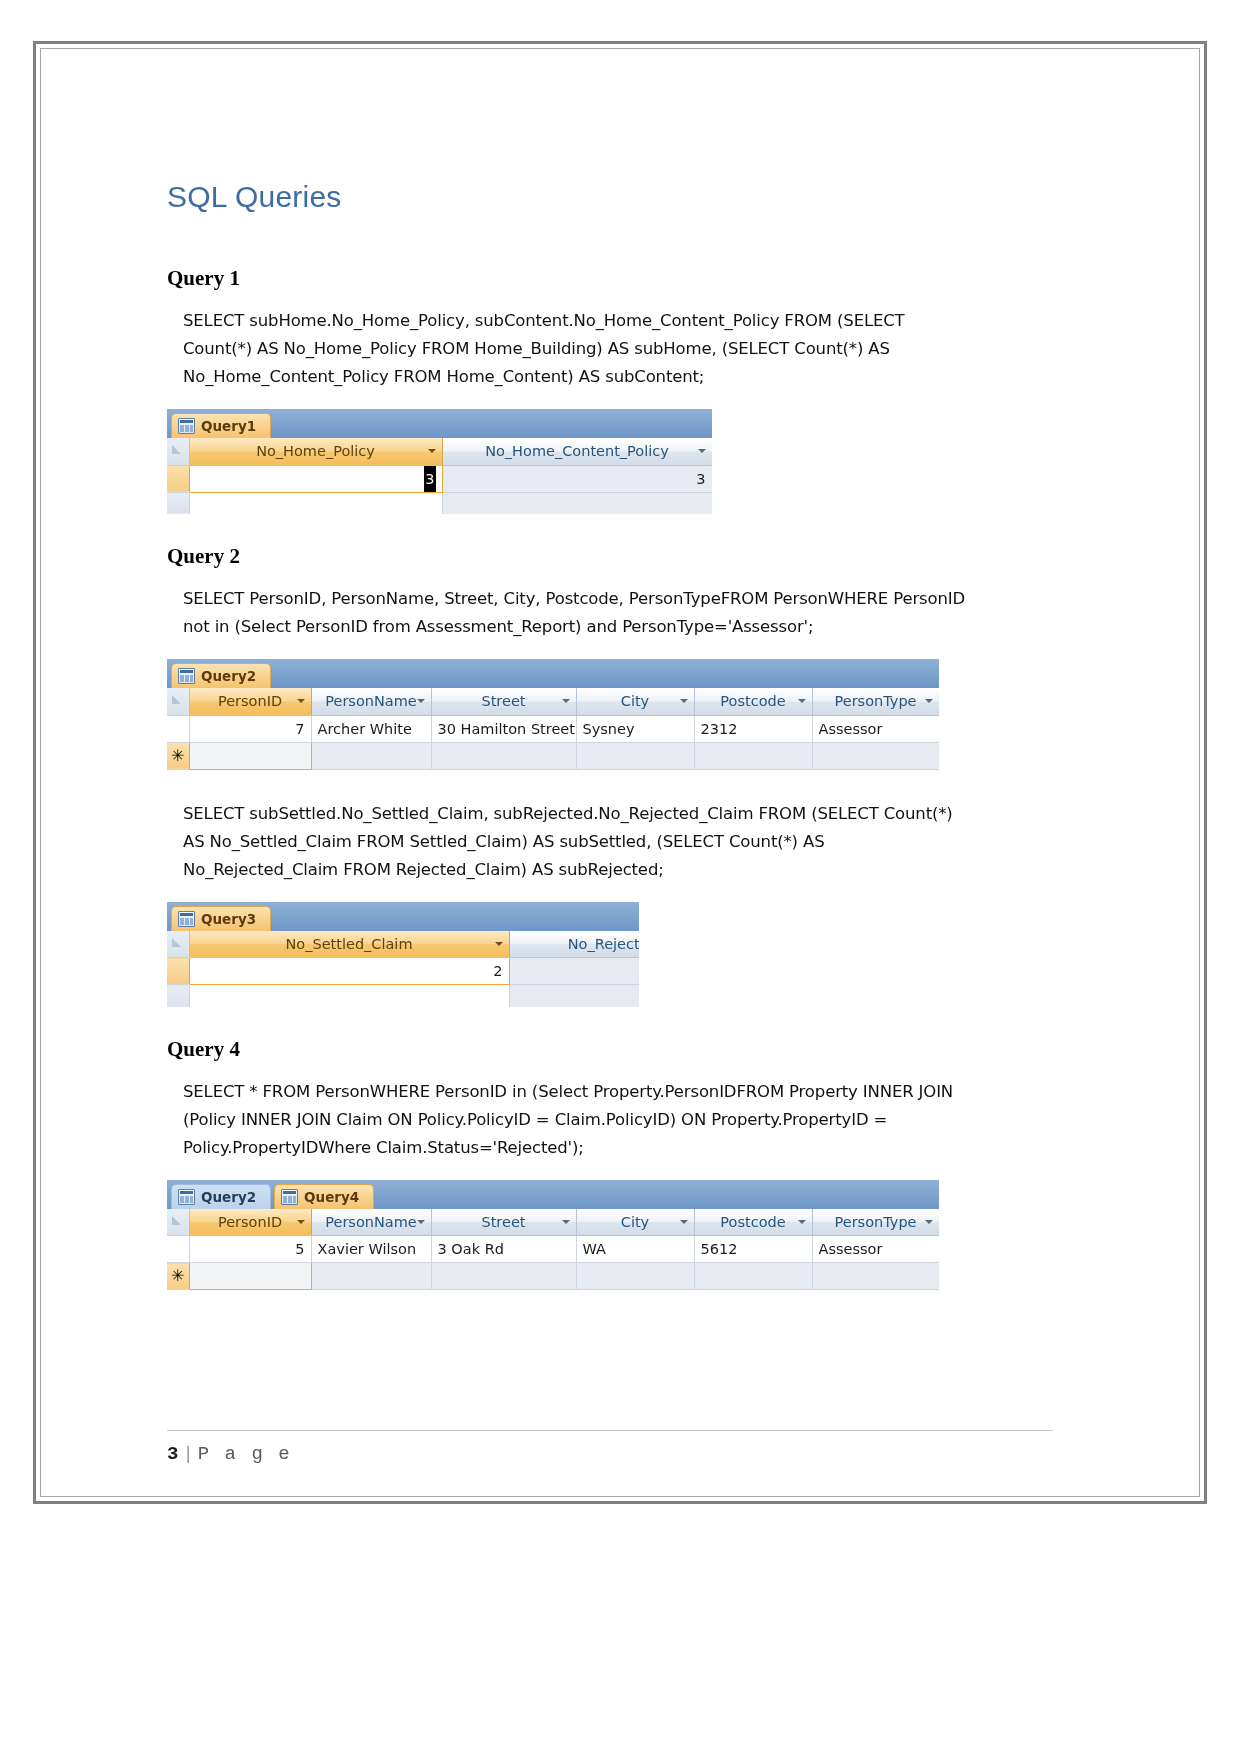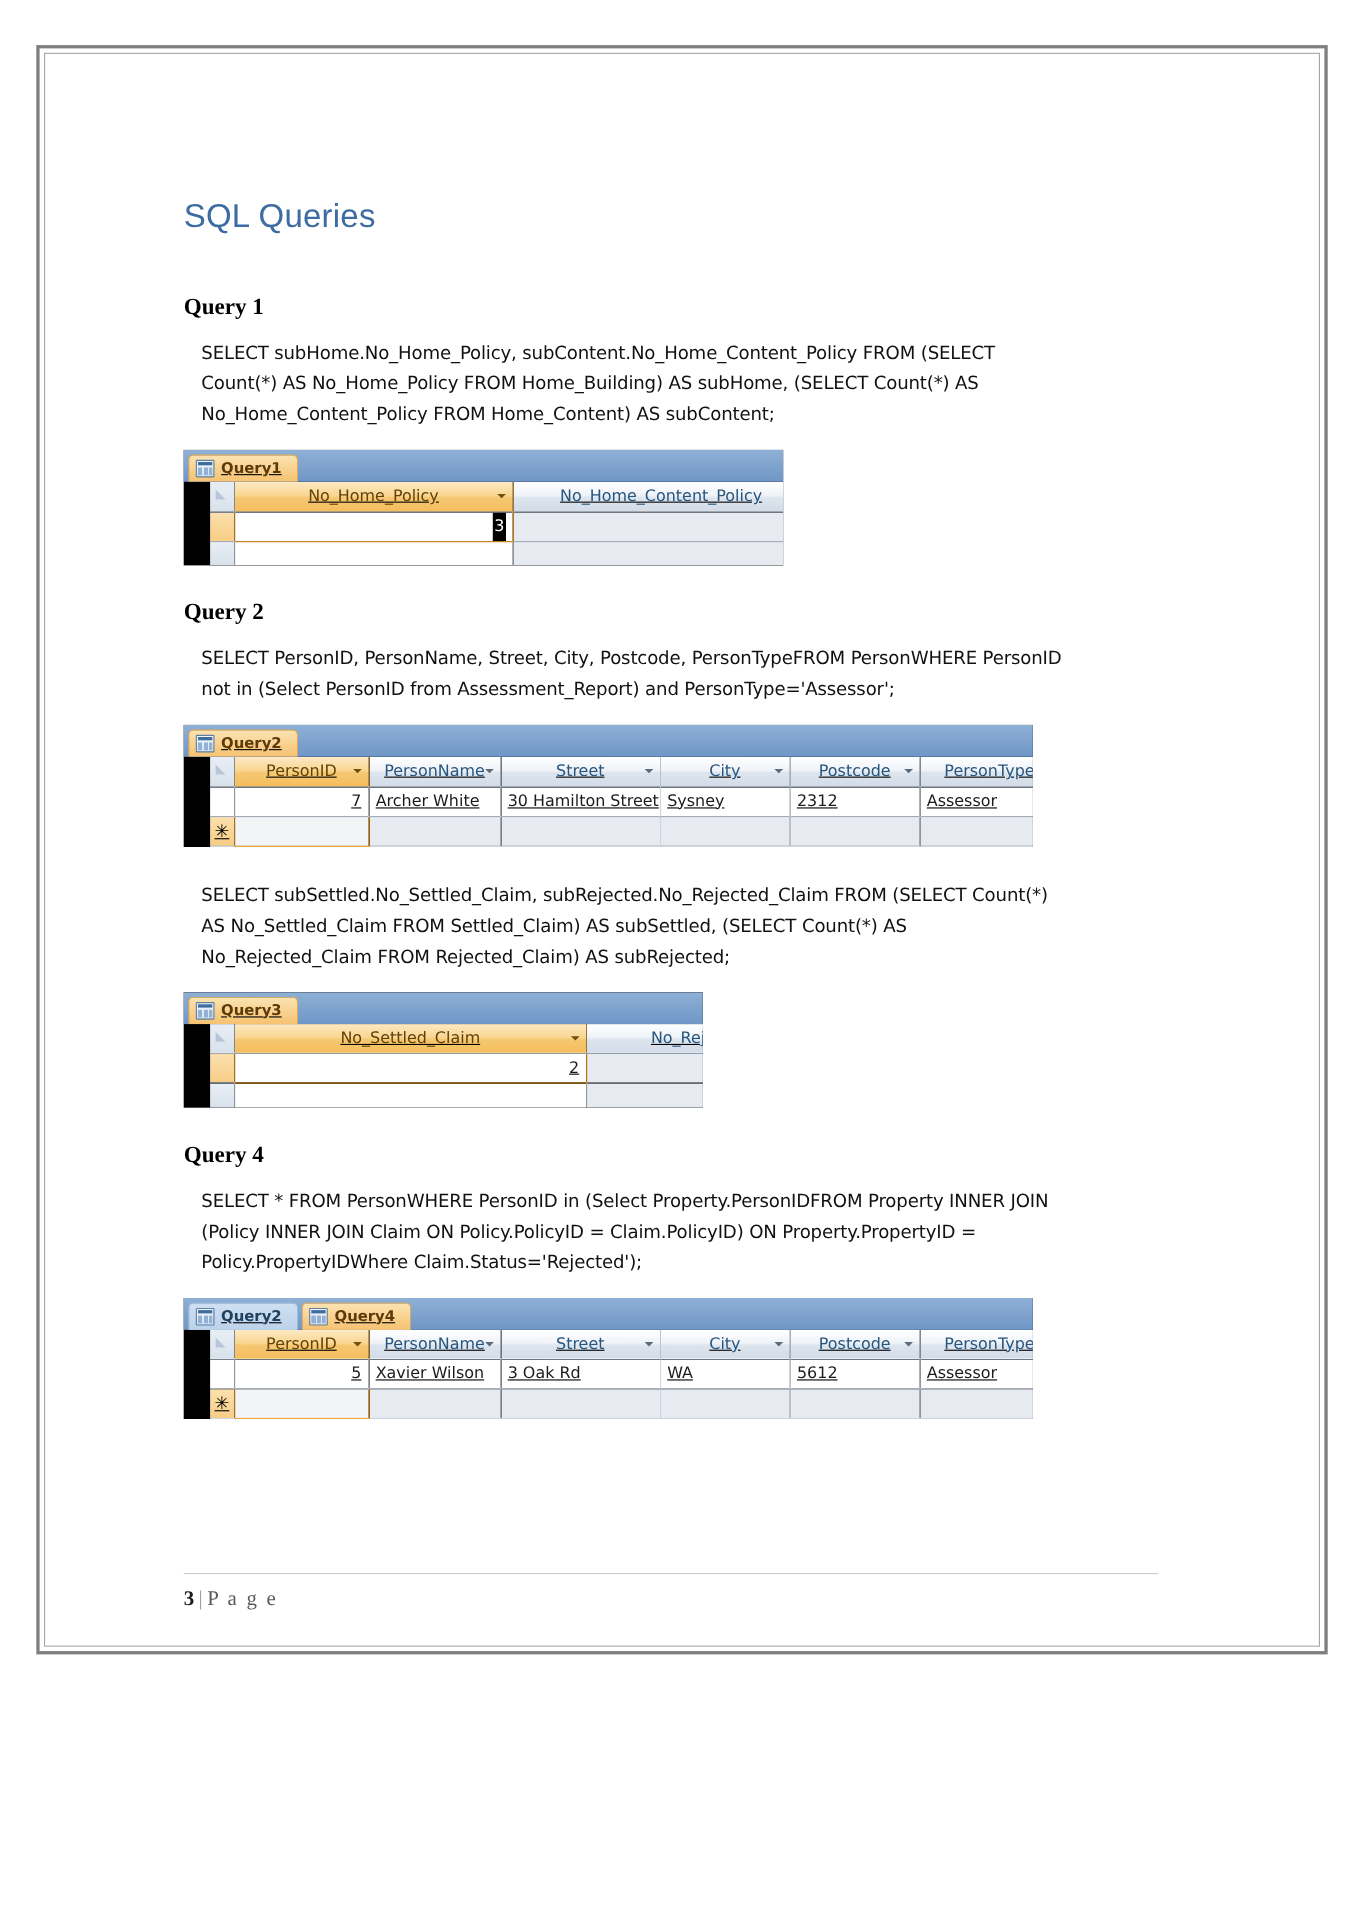--- a/index.html
+++ b/index.html
@@ -67,23 +67,22 @@
     width: 790px;
     letter-spacing: -0.15px;
   }
 
   .query-block { margin-bottom: 30px; }
 
   
   .access {
     position: relative;
     font-family: "DejaVu Sans", sans-serif;
-    background: #000000;
+    background: #404040;
     overflow: hidden;
-    text-decoration: underline;
   }
   .tabstrip {
     height: 29px;
     background: linear-gradient(to bottom, #8fb0d6 0%, #7fa3ce 50%, #6e96c7 100%);
     display: flex;
     align-items: flex-end;
     padding-left: 4px;
     box-sizing: border-box;
   }
   .tab {
@@ -124,21 +123,21 @@
     background: #3f6d9e;
   }
   .tab-icon::after {
     content: "";
     position: absolute; left: 1px; top: 6px; right: 1px; bottom: 1px;
     background:
       linear-gradient(to right, #7fa3ce 0 4px, transparent 4px 5px, #7fa3ce 5px 9px, transparent 9px 10px, #7fa3ce 10px 13px);
     opacity: .8;
   }
 
-  .grid { width: 100%; border-collapse: collapse; table-layout: fixed; margin-left: 24px; }
+  .grid { width: 100%; border-collapse: collapse; table-layout: fixed; }
   .grid th, .grid td {
     font-size: 14.5px;
     padding: 0 6px;
     box-sizing: border-box;
     white-space: nowrap;
     overflow: hidden;
   }
   .grid th {
     height: 27px;
     font-weight: normal;
@@ -233,21 +232,21 @@
     left: 167px;
     top: 1430px;
     width: 886px;
     height: 1px;
     background: #c9c9c9;
   }
   .footer {
     position: absolute;
     left: 167px;
     top: 1443px;
-    font-family: Liberation Serif, serif;
+    font-family: Liberation Mono, monospace;
     font-size: 19px;
     color: #1b1b1b;
   }
   .footer .pagenum { font-weight: bold; }
   .footer .sep { color: #9a9a9a; margin: 0 4px; }
   .footer .pword { color: #5a5a5a; letter-spacing: 2px; }
 </style>
 </head>
 <body>
 

